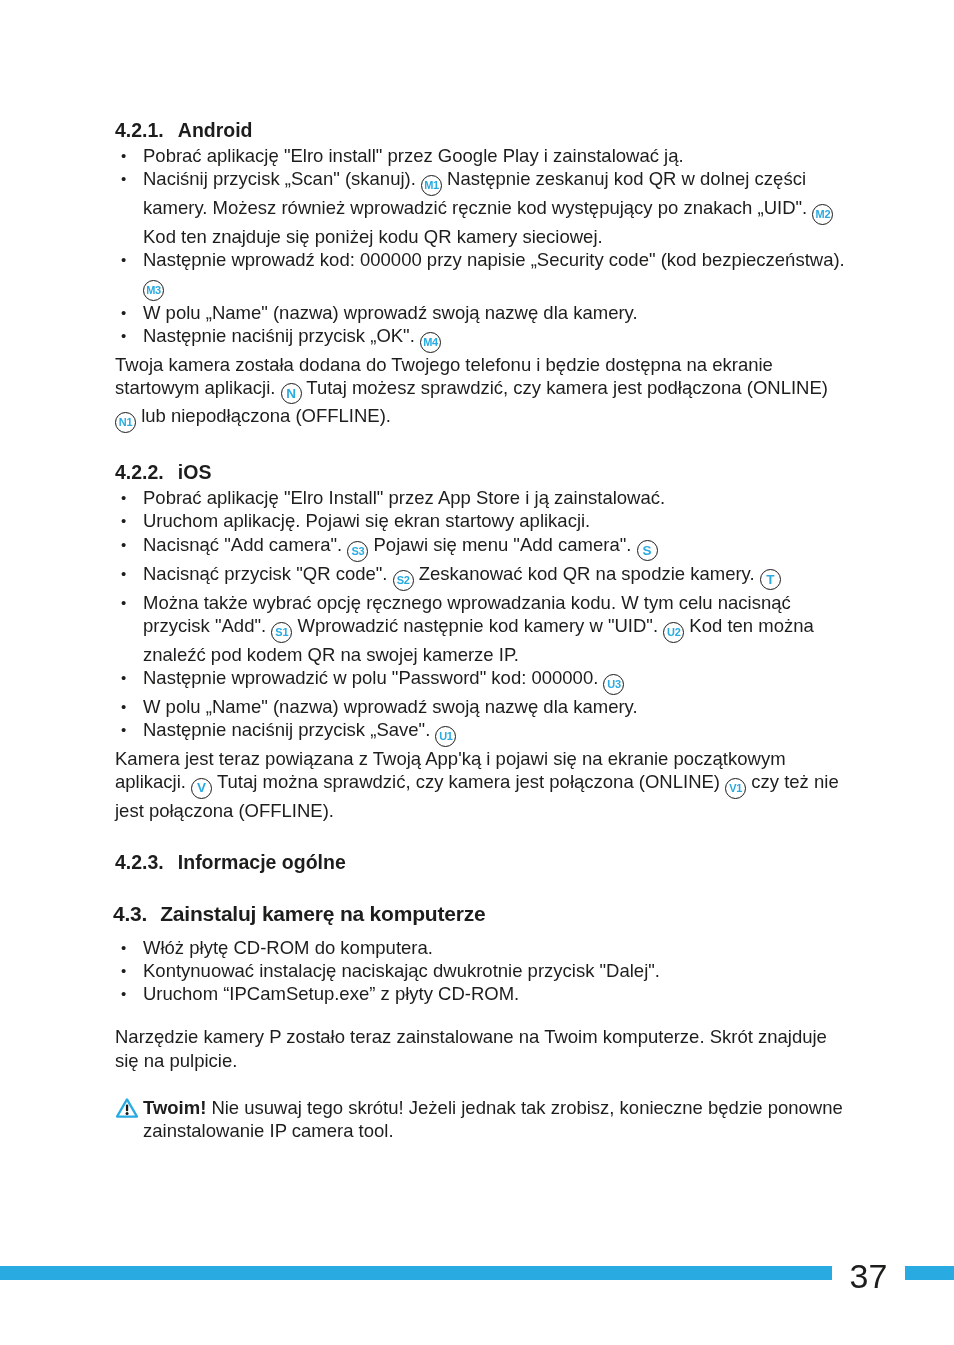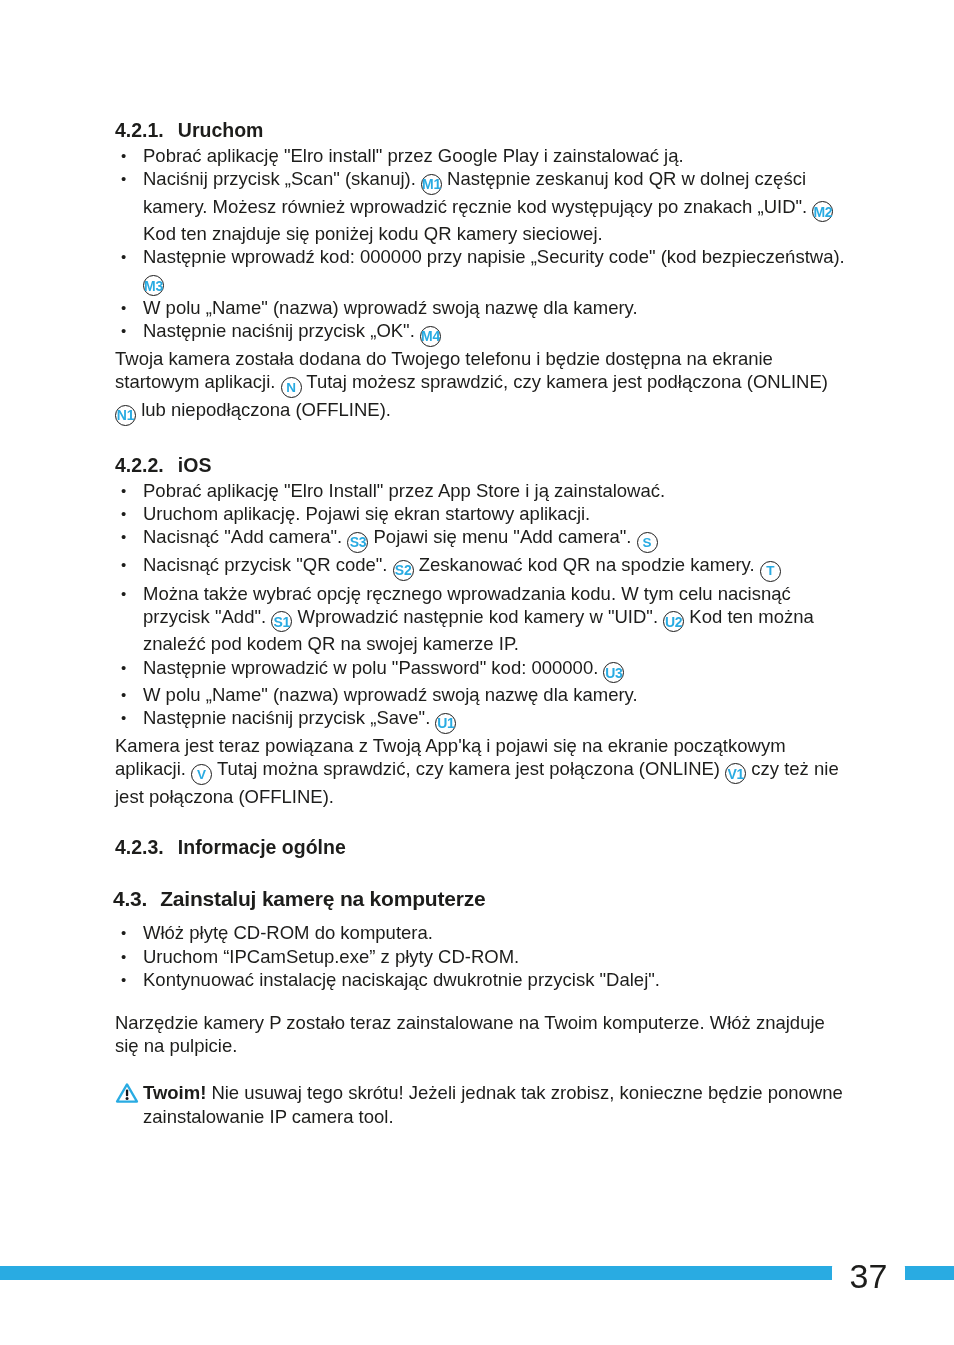--- a/index.html
+++ b/index.html
@@ -31,21 +31,21 @@
   .para.gap { margin-top:20px; }
 
   .badge {
     display:inline-flex; align-items:center; justify-content:center;
     width:21px; height:21px;
     border:1.7px solid #1a1a1a; border-radius:50%;
     background:#fff; color:var(--accent,#29ABE2);
     font-weight:bold; font-size:13.5px; line-height:1;
     vertical-align:-4px;
   }
-  .badge.sm { font-size:14px; letter-spacing:-0.3px; }
+  .badge.sm { font-size:11px; letter-spacing:-0.3px; }
 
   .warning { display:flex; margin-top:24px; font-size:18.5px; line-height:23.2px; }
   .warn-icon { flex:0 0 28px; padding-top:1px; }
   .warn-text b { font-weight:bold; margin-right:5px; }
 
   .footer-bar { position:absolute; left:0; top:1266px; width:954px; height:14px; background:var(--accent,#29ABE2); }
   .page-pill {
     position:absolute; left:832px; top:-9px; width:73px; height:38px;
     background:#fff; border-radius:10px;
     display:flex; align-items:center; justify-content:center;
@@ -53,21 +53,21 @@
   .page-num { font-size:34px; color:#1d1d1b; }
 </style>
 </head>
 <body>
 
 <div class="page">
 
   <main class="content" id="content">
 
   <section class="section">
-        <h2 class="sub"><span class="num">4.2.1.</span><span class="ttl">Uruchom</span></h2>
+        <h2 class="sub"><span class="num">4.2.1.</span><span class="ttl">Android</span></h2>
         <ul class="bullets">
           <li>Pobrać aplikację "Elro install" przez Google Play i zainstalować ją.</li>
           <li>Naciśnij przycisk „Scan" (skanuj). <span class="badge sm">M1</span> Następnie zeskanuj kod QR w dolnej części kamery. Możesz również wprowadzić ręcznie kod występujący po znakach „UID". <span class="badge sm">M2</span> Kod ten znajduje się poniżej kodu QR kamery sieciowej.</li>
           <li>Następnie wprowadź kod: 000000 przy napisie „Security code" (kod bezpieczeństwa).<br><span class="badge sm">M3</span></li>
           <li>W polu „Name" (nazwa) wprowadź swoją nazwę dla kamery.</li>
           <li>Następnie naciśnij przycisk „OK". <span class="badge sm">M4</span></li>
         </ul>
         <p class="para">Twoja kamera została dodana do Twojego telefonu i będzie dostępna na ekranie startowym aplikacji. <span class="badge">N</span> Tutaj możesz sprawdzić, czy kamera jest podłączona (ONLINE) <span class="badge sm">N1</span> lub niepodłączona (OFFLINE).</p>
       </section>
       <section class="section">
@@ -84,24 +84,24 @@
         </ul>
         <p class="para">Kamera jest teraz powiązana z Twoją App'ką i pojawi się na ekranie początkowym aplikacji. <span class="badge">V</span> Tutaj można sprawdzić, czy kamera jest połączona (ONLINE) <span class="badge sm">V1</span> czy też nie jest połączona (OFFLINE).</p>
       </section>
       <section class="section">
         <h2 class="sub"><span class="num">4.2.3.</span><span class="ttl">Informacje ogólne</span></h2>
       </section>
       <section class="section big-sec">
         <h1 class="big"><span class="num">4.3.</span><span class="ttl">Zainstaluj kamerę na komputerze</span></h1>
         <ul class="bullets">
           <li>Włóż płytę CD-ROM do komputera.</li>
+          <li>Kontynuować instalację naciskając dwukrotnie przycisk "Dalej".</li>
           <li>Uruchom “IPCamSetup.exe” z płyty CD-ROM.</li>
-          <li>Kontynuować instalację naciskając dwukrotnie przycisk "Dalej".</li>
         </ul>
-        <p class="para gap">Narzędzie kamery P zostało teraz zainstalowane na Twoim komputerze. Włóż znajduje się na pulpicie.</p>
+        <p class="para gap">Narzędzie kamery P zostało teraz zainstalowane na Twoim komputerze. Skrót znajduje się na pulpicie.</p>
       </section>
       <div class="warning">
         <span class="warn-icon"><svg width="24" height="22" viewBox="0 0 24 22">
             <path d="M12 2.4 L22 19.6 L2 19.6 Z" fill="none" stroke="#29ABE2" stroke-width="2.3" stroke-linejoin="round"></path>
             <rect x="10.9" y="7.6" width="2.3" height="6.6" rx="1" fill="#15151a"></rect>
             <circle cx="12.05" cy="16.6" r="1.5" fill="#15151a"></circle>
           </svg></span>
         <span class="warn-text"><b>Twoim!</b><span>Nie usuwaj tego skrótu! Jeżeli jednak tak zrobisz, konieczne będzie ponowne zainstalowanie IP camera tool.</span></span>
       </div>
     </main>

